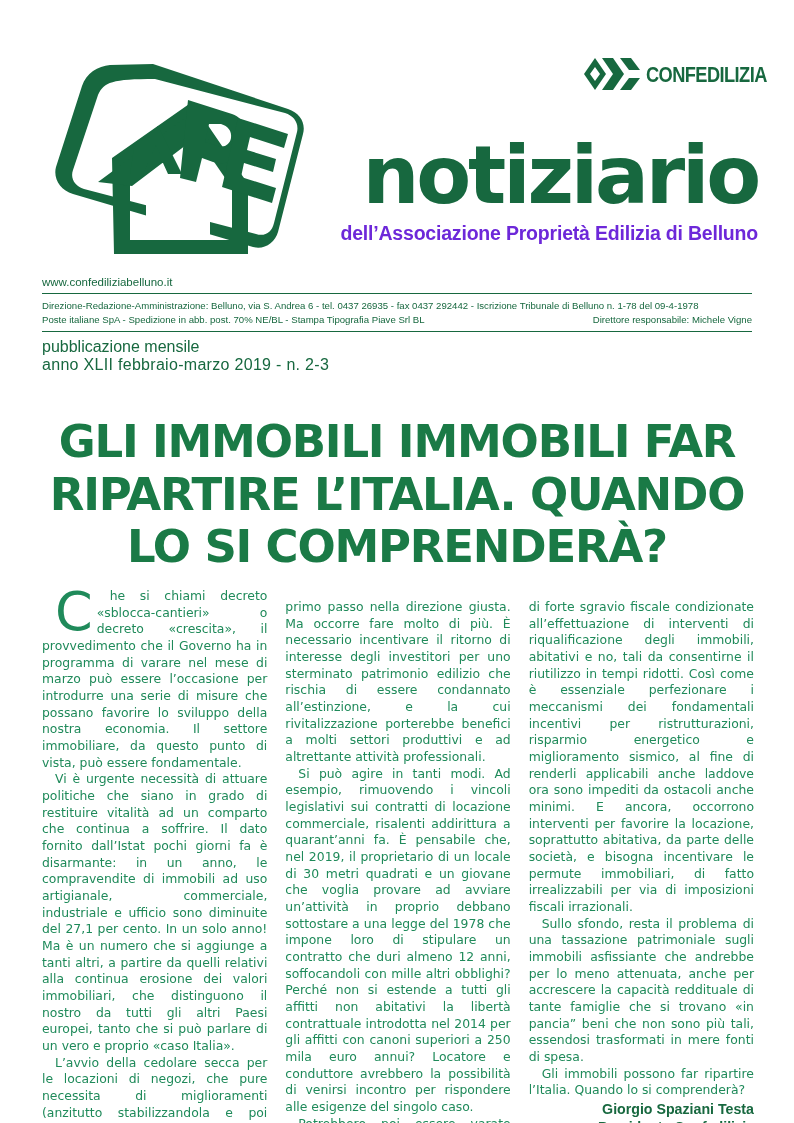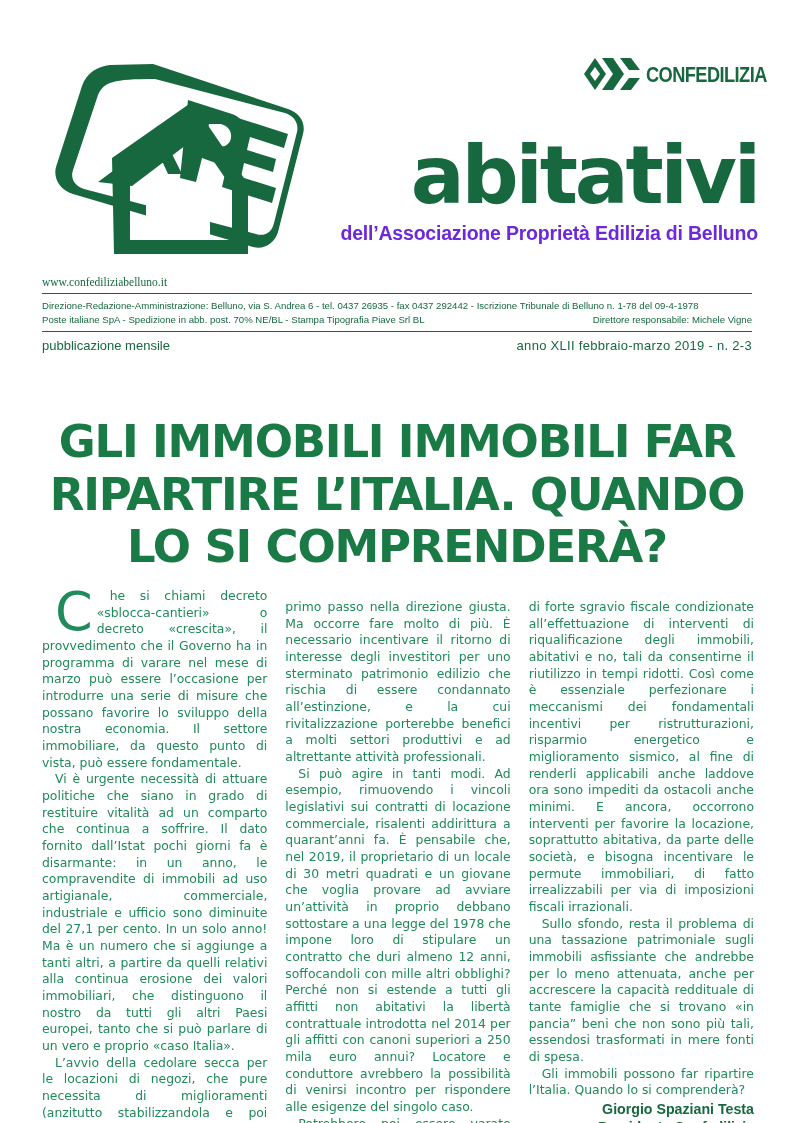--- a/index.html
+++ b/index.html
@@ -93,21 +93,20 @@
   .info-bars {
     position: absolute;
     left: 42px;
     top: 276px;
     width: 710px;
   }
   .website-line {
     font-size: 11.5px;
     color: #17683f;
     padding-bottom: 5px;
-    font-family: Liberation Serif, serif;
   }
   .rule {
     border-top: 1.6px solid #17683f;
     width: 100%;
   }
   .rule.thin { border-top-width: 1.2px; }
   .imprint {
     padding: 5px 0 4px 0;
     font-size: 9.6px;
     line-height: 1.45;
@@ -116,23 +115,24 @@
   .imprint-row {
     display: flex;
     justify-content: space-between;
     white-space: nowrap;
   }
   .imprint-row.single { display: block; }
   .issue-bar {
     display: flex;
     justify-content: space-between;
     padding-top: 6px;
-    font-size: 13px;
-    color: #17683f;
-    white-space: nowrap;
+    font-size: 16px;
+    color: #17683f;
+    white-space: nowrap;
+    flex-direction: column;
   }
   .issue-bar .right { letter-spacing: 0.3px; }
 
   
   .kicker {
     position: absolute;
     left: 42px;
     top: 376px;
     width: 710px;
     text-align: center;
@@ -248,21 +248,21 @@
           <path d="M2 20 L13 4 L24 20 L13 36 Z M13 13 L8 20 L13 27 L18 20 Z"></path>
           <path d="M20 4 L31 4 L42 20 L31 36 L20 36 L31 20 Z"></path>
           <path d="M38 4 L49 4 L58 16 L47 16 Z"></path>
           <path d="M38 36 L49 36 L58 24 L47 24 Z"></path>
         </g>
       </svg>
       <span class="confed-word">CONFEDILIZIA</span>
     </div>
 
     <div class="title-block">
-      <div class="main-title">abitativi</div>
+      <div class="main-title">notiziario</div>
       <div class="sub-title">dell’Associazione Proprietà Edilizia di Belluno</div>
     </div>
   </div>
 
   <div class="info-bars">
     <div class="website-line">www.confediliziabelluno.it</div>
     <div class="rule"></div>
     <div class="imprint">
       <div class="imprint-row single">Direzione-Redazione-Amministrazione: Belluno, via S. Andrea 6 - tel. 0437 26935 - fax 0437 292442 - Iscrizione Tribunale di Belluno n. 1-78 del 09-4-1978</div>
       <div class="imprint-row">

